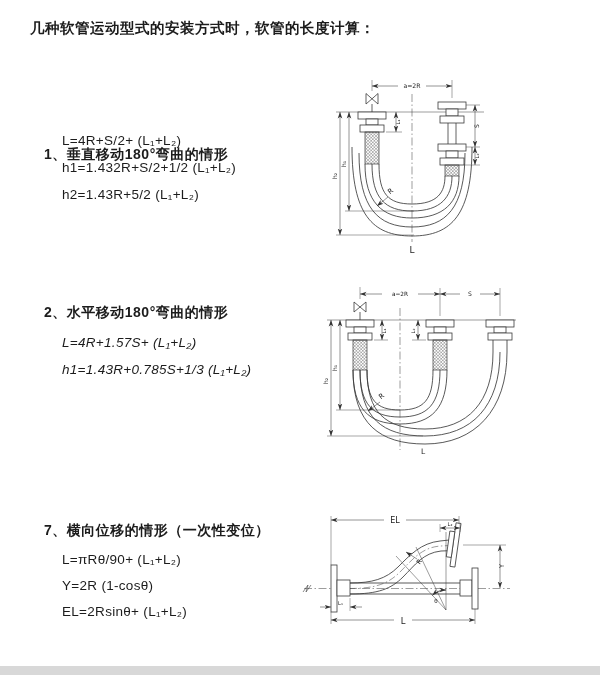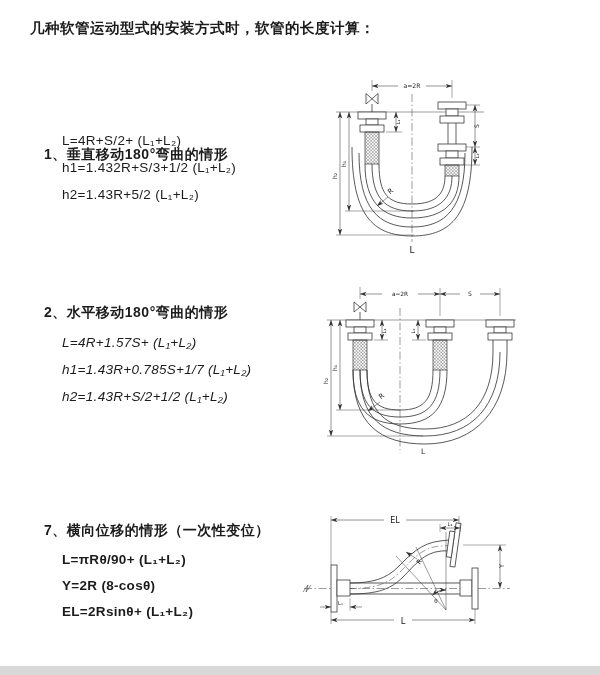--- a/index.html
+++ b/index.html
@@ -17,21 +17,21 @@
 </head>
 <body>
 
 <div id="page">
 
   <div class="doc-title">几种软管运动型式的安装方式时，软管的长度计算：</div>
 
   <div class="sec-head" style="left:44px;top:106px;margin-top:40px;">1、垂直移动180°弯曲的情形</div>
   <div class="formulas" style="left:62px;top:127px;">
     <div>L=4R+S/2+ (L₁+L₂)</div>
-    <div>h1=1.432R+S/3+1/2 (L₁+L₂)</div>
+    <div>h1=1.432R+S/2+1/2 (L₁+L₂)</div>
     <div>h2=1.43R+5/2 (L₁+L₂)</div>
   </div>
 
   <svg style="left:312px;top:72px;" width="268" height="190" viewBox="0 0 268 190">
     <defs>
       <marker id="ar1" markerWidth="7" markerHeight="6" refX="6.5" refY="3" orient="auto" markerUnits="userSpaceOnUse">
         <path d="M6.5,3 L0,0.7 L1.8,3 L0,5.3 Z" fill="#333"></path>
       </marker>
       <pattern id="bh1" width="3.2" height="3.2" patternUnits="userSpaceOnUse">
         <path d="M0,0 L3.2,3.2 M3.2,0 L0,3.2" stroke="#666" stroke-width="0.45"></path>
@@ -116,22 +116,21 @@
       <text x="166.5" y="54" text-anchor="middle" font-size="6" transform="rotate(-90 166.5 54)">S</text>
       <text x="166.5" y="84" text-anchor="middle" font-size="5" transform="rotate(-90 166.5 84)">L₂</text>
       <text x="80" y="121" text-anchor="middle" font-size="7" transform="rotate(-38 80 121)">R</text>
       <text x="100" y="181" text-anchor="middle" font-size="9">L</text>
     </g>
   </svg>
 
   <div class="sec-head" style="left:44px;top:304px;">2、水平移动180°弯曲的情形</div>
   <div class="formulas" style="left:62px;top:329px;font-style:italic;">
     <div>L=4R+1.57S+ (L₁+L₂)</div>
-    <div>h1=1.43R+0.785S+1/7 (L₁+L₂)</div>
-    <div>h2=1.43R+S/2+1/2 (L₁+L₂)</div>
+    <div>h1=1.43R+0.785S+1/3 (L₁+L₂)</div>
   </div>
 
   <svg style="left:310px;top:282px;" width="270" height="180" viewBox="0 0 270 180">
     <defs>
       <marker id="ar2" markerWidth="7" markerHeight="6" refX="6.5" refY="3" orient="auto" markerUnits="userSpaceOnUse">
         <path d="M6.5,3 L0,0.7 L1.8,3 L0,5.3 Z" fill="#333"></path>
       </marker>
       <pattern id="bh2" width="3.2" height="3.2" patternUnits="userSpaceOnUse">
         <path d="M0,0 L3.2,3.2 M3.2,0 L0,3.2" stroke="#666" stroke-width="0.45"></path>
       </pattern>
@@ -212,23 +211,23 @@
       <text x="27" y="86" text-anchor="middle" font-size="6" transform="rotate(-90 27 86)">h₁</text>
       <text x="18" y="99" text-anchor="middle" font-size="6" transform="rotate(-90 18 99)">h₂</text>
       <text x="76" y="49" text-anchor="middle" font-size="5" transform="rotate(-90 76 49)">L₁</text>
       <text x="104.5" y="49" text-anchor="middle" font-size="5" transform="rotate(-90 104.5 49)">L₂</text>
       <text x="73" y="116" text-anchor="middle" font-size="7" transform="rotate(-38 73 116)">R</text>
       <text x="113" y="172" text-anchor="middle" font-size="7.5">L</text>
     </g>
   </svg>
 
   <div class="sec-head" style="left:44px;top:522px;">7、横向位移的情形（一次性变位）</div>
-  <div class="formulas tight" style="left:62px;top:547px;font-weight:bold;">
+  <div class="formulas tight" style="left:62px;top:547px;">
     <div>L=πRθ/90+ (L₁+L₂)</div>
-    <div>Y=2R (8-cosθ)</div>
+    <div>Y=2R (1-cosθ)</div>
     <div>EL=2Rsinθ+ (L₁+L₂)</div>
   </div>
 
   <svg style="left:300px;top:502px;" width="295" height="150" viewBox="0 0 295 150">
     <defs>
       <marker id="ar3" markerWidth="7" markerHeight="6" refX="6.5" refY="3" orient="auto" markerUnits="userSpaceOnUse">
         <path d="M6.5,3 L0,0.7 L1.8,3 L0,5.3 Z" fill="#333"></path>
       </marker>
     </defs>
     <g stroke="#3b3b3b" fill="none" stroke-width="0.55">

